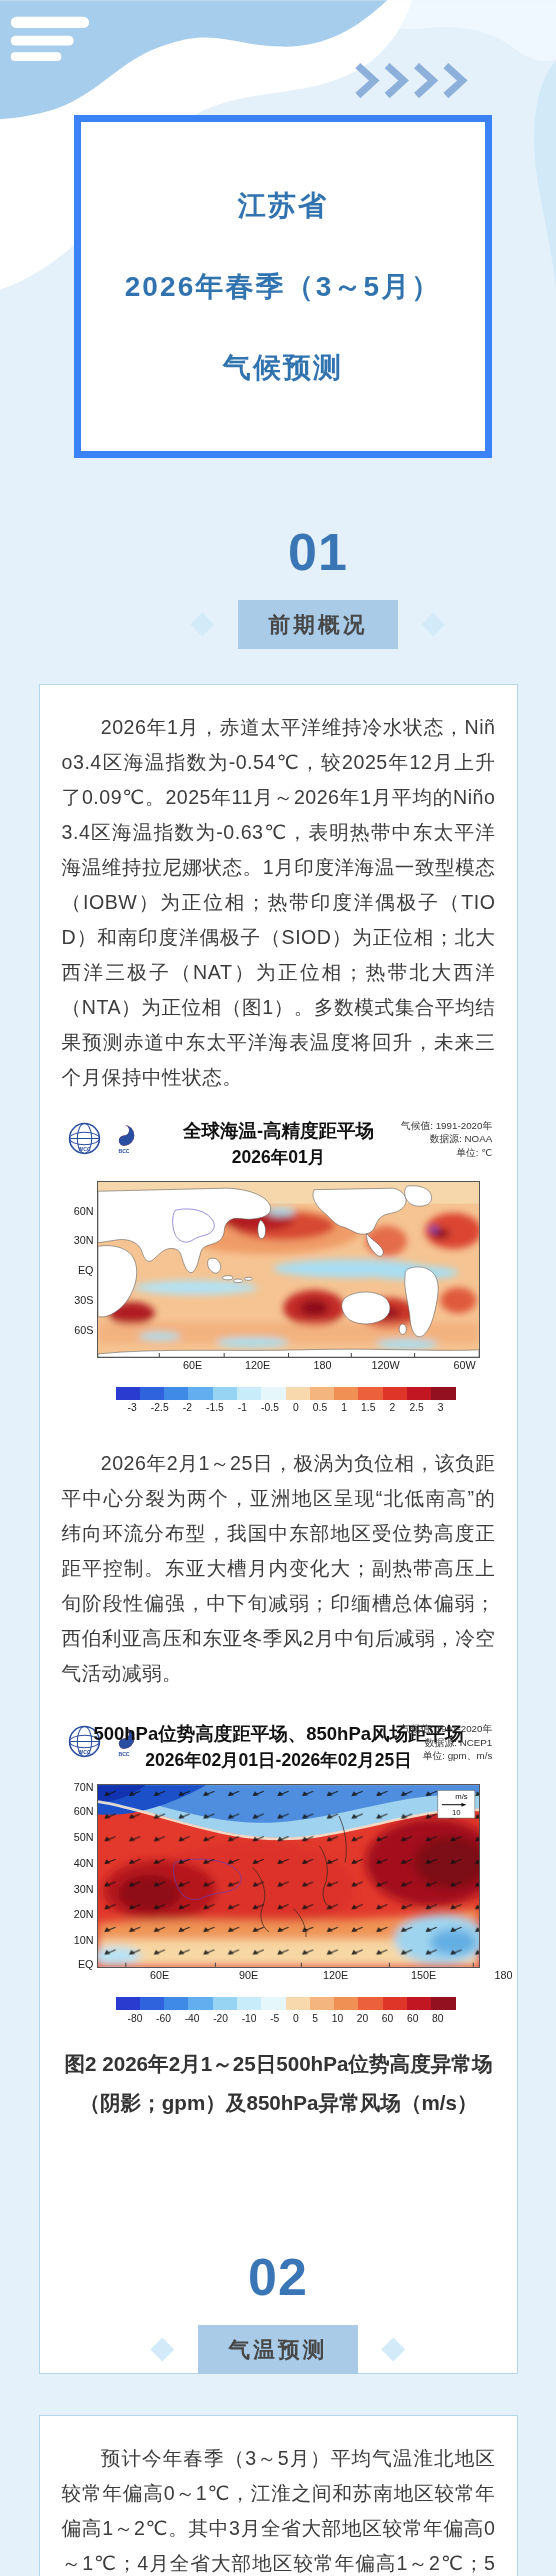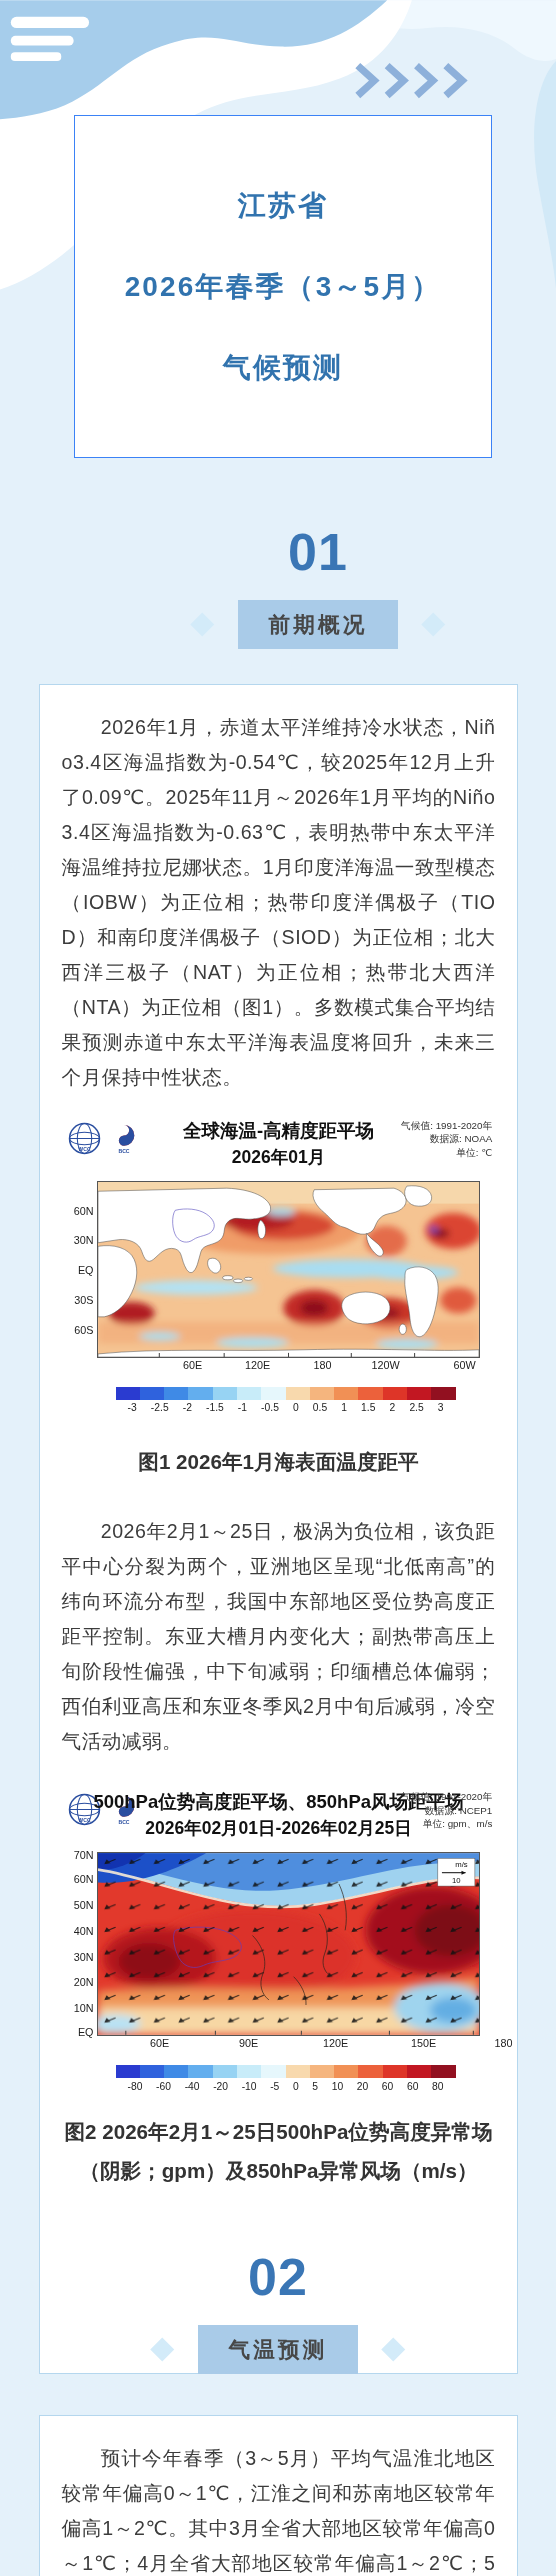--- a/index.html
+++ b/index.html
@@ -2,21 +2,21 @@
 <html style="font-size:8.2px"><head>
 <meta charset="utf-8">
 <style>
   html,body{margin:0;padding:0;background:#e4f1fa;}
   .page{position:relative;width:556px;height:3325px;margin:0 auto;background:#e4f1fa;
         overflow:hidden;font-family:"Liberation Sans","DejaVu Sans",sans-serif;}
   
   .decor{position:absolute;top:0;left:0;width:556px;height:330px;pointer-events:none;}
   
   .title-card{position:absolute;left:74px;top:115px;width:418px;height:343px;background:#ffffff;
-              border:1px solid #3b82f6;box-sizing:border-box;display:flex;flex-direction:column;
+              border:7px solid #3b82f6;box-sizing:border-box;display:flex;flex-direction:column;
               align-items:center;justify-content:center;row-gap:43px;}
   .title-line{font-size:28px;font-weight:bold;color:#3173ae;letter-spacing:2.1px;text-align:center;}
   
   .sec{position:absolute;left:0;width:556px;text-align:center;}
   .sec-number{font-size:52px;font-weight:bold;color:#3a76b5;line-height:57px;letter-spacing:1px;}
   .sec-label-row{margin-top:18.5px;display:flex;align-items:center;justify-content:center;column-gap:27px;}
   .sec-diamond{width:16.5px;height:16.5px;background:#d3ebf9;transform:rotate(45deg);flex:0 0 auto;}
   .sec-label{background:#a9cbe8;color:#474747;font-size:21.6px;font-weight:bold;
              padding:0 31px;height:49px;line-height:49px;letter-spacing:3.1px;}
   
@@ -215,21 +215,20 @@
           <span>-0.5</span>
           <span>0</span>
           <span>0.5</span>
           <span>1</span>
           <span>1.5</span>
           <span>2</span>
           <span>2.5</span>
           <span>3</span>
         </div>
       </div>
-      <div class="fig-caption">图1 2026年1月海表面温度距平</div>
     </div>
 
     <p class="para spacer-top">2026年2月1～25日，极涡为负位相，该负距平中心分裂为两个，亚洲地区呈现“北低南高”的纬向环流分布型，我国中东部地区受位势高度正距平控制。东亚大槽月内变化大；副热带高压上旬阶段性偏强，中下旬减弱；印缅槽总体偏弱；西伯利亚高压和东亚冬季风2月中旬后减弱，冷空气活动减弱。</p>
 
     <div class="fig" style="margin-top:29px;">
       <div class="fig-head">
         <div class="fig-logos">
           <svg width="33" height="33" viewBox="0 0 64 64">
             <circle cx="32" cy="32" r="29" fill="none" stroke="#2a4ea0" stroke-width="3"></circle>
             <ellipse cx="32" cy="32" rx="29" ry="12" fill="none" stroke="#2a4ea0" stroke-width="2"></ellipse>

